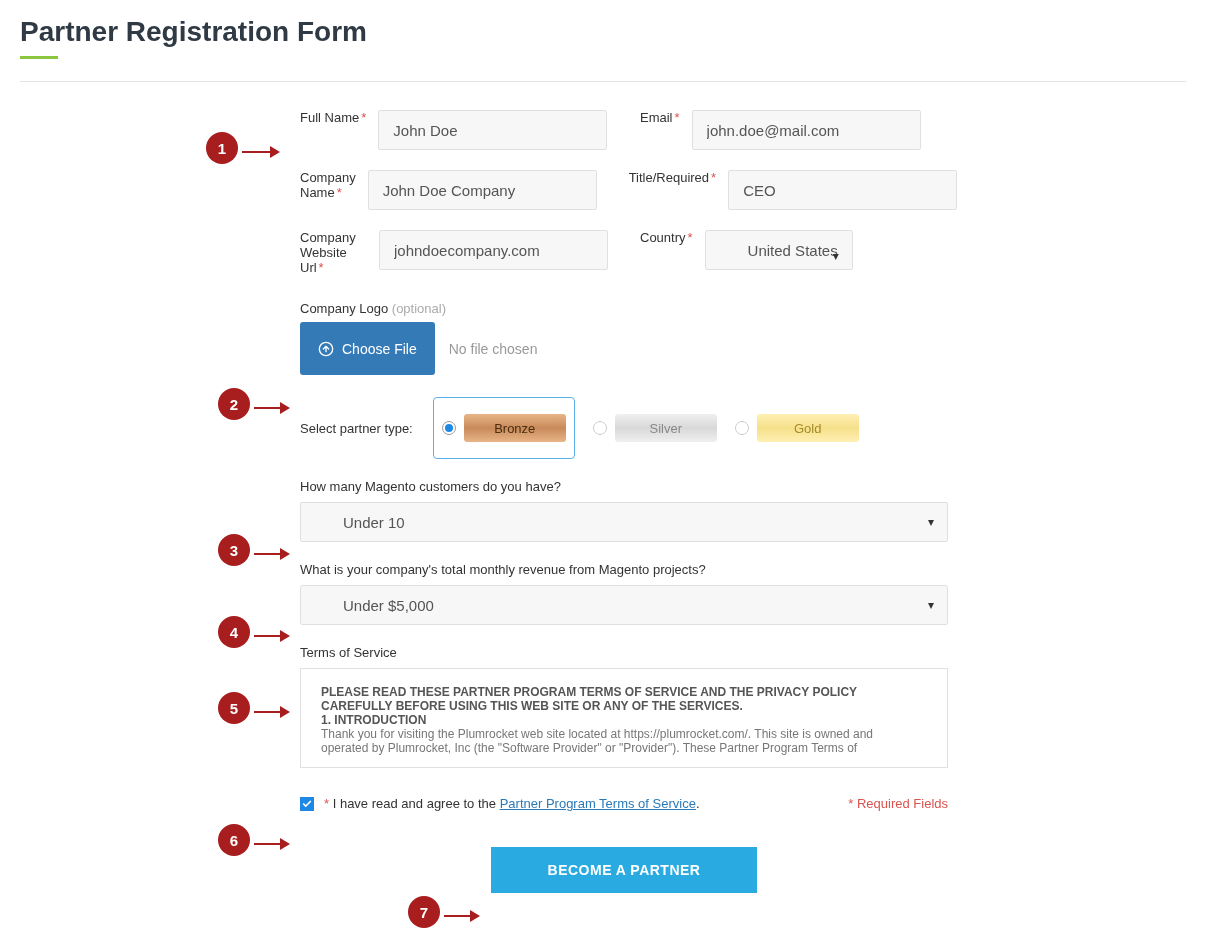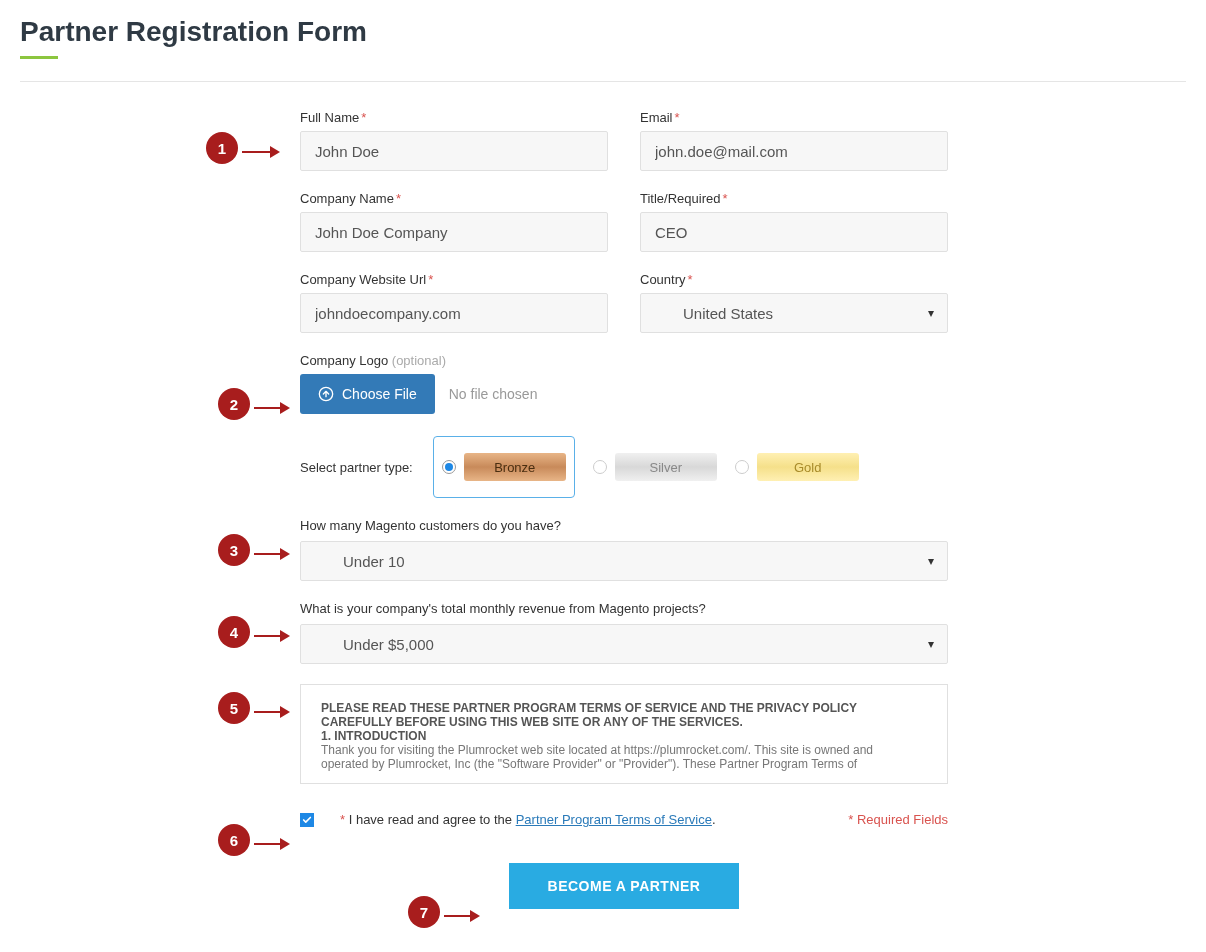--- a/index.html
+++ b/index.html
@@ -3,59 +3,59 @@
 <meta charset="utf-8">
 <style>
   * { box-sizing: border-box; margin: 0; padding: 0; }
   body { font-family: "Segoe UI", Arial, sans-serif; background: #fff; color: #333; padding: 10px 20px 40px; width: 1206px; }
   h1.page-title { font-size: 28px; font-weight: 600; color: #2f3a44; margin: 6px 0 8px; }
   .title-underline { width: 38px; height: 3px; background: #8cc63f; margin-bottom: 22px; }
   .hr { border-top: 1px solid #e5e5e5; margin-bottom: 28px; }
   .form-wrap { position: relative; width: 100%; }
   .form-inner { margin-left: 280px; width: 648px; }
   .row { display: flex; gap: 32px; margin-bottom: 20px; }
-  .col { flex: 1; display: flex; flex-direction: column; }
+  .col { flex: 1; display: flex; flex-direction: row; gap: 12px; }
   .label { font-size: 13px; color: #333; margin-bottom: 6px; }
   .req { color: #d9534f; margin-left: 2px; }
   .optional { color: #aaa; }
   .input, .select {
     height: 40px; border: 1px solid #e0e0e0; background: #f7f7f7;
     padding: 0 14px; font-size: 15px; color: #555; border-radius: 2px;
   }
   .select { appearance: none; -webkit-appearance: none; background: #f7f7f7; position: relative; display:flex; align-items:center; }
   .select-wrap { position: relative; }
   .select-wrap::after { content: "▾"; position: absolute; right: 14px; top: 50%; transform: translateY(-50%); color:#333; font-size:12px; pointer-events:none;}
   .full { width: 100%; padding-left: 42px; }
   .choosefile-row { display:flex; align-items:center; gap:14px; }
-  .choosefile-btn { display:flex; align-items:center; gap:8px; background:#337ab7; color:#fff; border:none; height:40px; padding:12px 18px; border-radius:3px; font-size:14px; cursor:pointer; }
+  .choosefile-btn { display:flex; align-items:center; gap:8px; background:#337ab7; color:#fff; border:none; height:53px; padding:12px 18px; border-radius:3px; font-size:14px; cursor:pointer; }
   .choosefile-btn svg { width:16px; height:16px; }
   .nofile { color:#999; font-size:14px; }
   .partner-type-row { display:flex; align-items:center; margin: 22px 0 20px; }
   .partner-type-label { font-size:13px; color:#333; margin-right:20px; }
   .pt-option { display:flex; align-items:center; gap:8px; }
   .pt-option.selected { border:1px solid #5ab0e8; border-radius:4px; padding:16px 8px; }
   .pt-badge { width:102px; height:28px; border-radius:3px; display:flex; align-items:center; justify-content:center; font-size:13px; color:#5a4a2a; }
   .pt-bronze { background: linear-gradient(#e8b587,#c88a5a,#e8b587); color:#4a2e10;}
   .pt-silver { background: linear-gradient(#f0f0f0,#d8d8d8,#f0f0f0); color:#888;}
   .pt-gold   { background: linear-gradient(#fff0b3,#f5e08a,#fff0b3); color:#a88b2a;}
   .radio { width:14px; height:14px; appearance:none; border:1px solid #999; border-radius:50%; display:inline-block; position:relative; }
   .radio.checked::after { content:""; position:absolute; inset:2px; border-radius:50%; background:#1e88e5; }
   .radio.disabled { border-color:#ccc; }
   .section-label { font-size:13px; color:#333; margin-bottom:8px; }
   .tos-box { border:1px solid #e0e0e0; background:#fff; height:100px; padding:16px 28px 16px 20px; font-size:12px; color:#555; overflow-y:scroll; }
   .tos-box b { font-weight:600; }
   .tos-intro { color:#777; }
   .agree-row { display:flex; align-items:center; justify-content:space-between; margin-top:28px; font-size:13px; }
-  .agree-left { display:flex; align-items:center; gap:24px; }
+  .agree-left { display:flex; align-items:center; gap:8px; }
   .checkbox { width:14px; height:14px; background:#1e88e5; display:flex; align-items:center; justify-content:center; }
   .checkbox svg { width:10px; height:10px; }
   .link { color:#2a7ab9; text-decoration:underline; }
   .reqfields { color:#d9534f; font-size:13px; }
   .submit-row { display:flex; justify-content:center; margin-top:36px; }
-  .submit-btn { background:#29abe2; color:#fff; border:none; height:46px; width:230px; font-size:14px; font-weight:700; letter-spacing:.5px; cursor:pointer; }
+  .submit-btn { background:#29abe2; color:#fff; border:none; height:46px; width:266px; font-size:14px; font-weight:700; letter-spacing:.5px; cursor:pointer; }
   
   .badge { position:absolute; width:32px; height:32px; border-radius:50%; background:#a81d1d; color:#fff; font-weight:700; display:flex; align-items:center; justify-content:center; font-size:15px; }
   .arrow { position:absolute; display:flex; align-items:center; }
   .arrow-line { height:2px; background:#a81d1d; }
   .arrow-head { width:0; height:0; border-top:6px solid transparent; border-bottom:6px solid transparent; border-left:10px solid #a81d1d; }
   .annot { position:absolute; left:0; top:0; width:100%; height:100%; pointer-events:none; }
   .mb20 { margin-bottom:20px; }
 </style>
 </head>
 <body>
@@ -145,20 +145,21 @@
     </div>
 
     <div class="mb20">
       <div class="section-label">What is your company's total monthly revenue from Magento projects?</div>
       <div class="select-wrap">
           <div class="select full">Under $5,000</div>
         </div>
     </div>
 
     <div>
+      <div class="section-label">Terms of Service</div>
       <div class="tos-box">
         <div><b>PLEASE READ THESE PARTNER PROGRAM TERMS OF SERVICE AND THE PRIVACY POLICY CAREFULLY BEFORE USING THIS WEB SITE OR ANY OF THE SERVICES.</b></div>
         <div><b>1. INTRODUCTION</b></div>
         <div class="tos-intro">Thank you for visiting the Plumrocket web site located at https://plumrocket.com/. This site is owned and operated by Plumrocket, Inc (the "Software Provider" or "Provider"). These Partner Program Terms of</div>
       </div>
     </div>
 
     <div class="agree-row">
       <div class="agree-left">
         <span class="checkbox">

